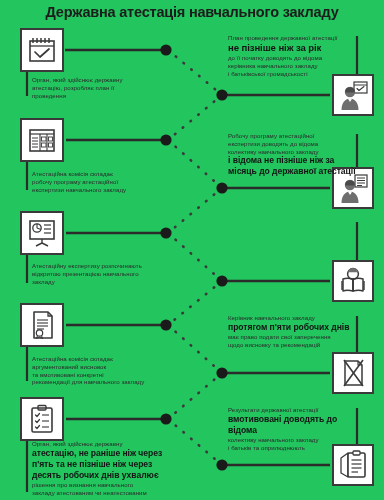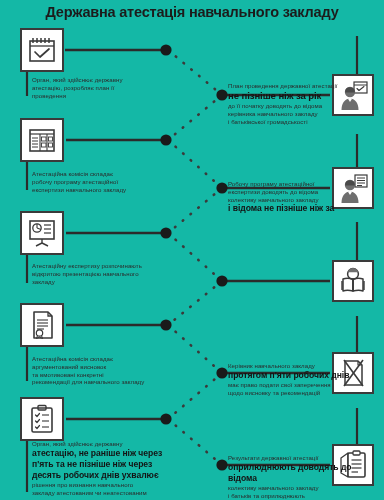--- a/index.html
+++ b/index.html
@@ -9,21 +9,21 @@
     height: 500px;
     background: #ffffff;
     font-family: "Liberation Sans", "DejaVu Sans", sans-serif;
     overflow: hidden;
   }
 
   #infographic {
     position: relative;
     width: 384px;
     height: 500px;
-    background: #14b8a6;
+    background: #22c55e;
   }
 
   
   .title {
     position: absolute;
     top: 4px;
     left: 0;
     width: 384px;
     text-align: center;
     font-size: 14.5px;
@@ -60,21 +60,21 @@
   }
   .icon-box svg { display: block; }
 
   
   .txt {
     position: absolute;
     color: #2b2b2b;
     line-height: 1.28;
   }
   .txt.left  { text-align: left; }
-  .txt.right { text-align: left; margin-top: 48px; }
+  .txt.right { text-align: left; }
 
   .sm {
     font-size: 6.1px;
     font-weight: normal;
     letter-spacing: 0.05px;
   }
   .bg {
     font-size: 8.6px;
     font-weight: bold;
     color: #141414;
@@ -293,20 +293,21 @@
     <div class="sm">Атестаційна комісія складає</div>
     <div class="sm">робочу програму атестаційної</div>
     <div class="sm">експертизи навчального закладу</div>
   </div>
 
   <div class="txt right" style="left:228px; top:132px; width:130px;">
     <div class="sm">Робочу програму атестаційної</div>
     <div class="sm">експертизи доводять до відома</div>
     <div class="sm">колективу навчального закладу</div>
     <div class="bg">і відома не пізніше ніж за</div>
+    <div class="bg">місяць до державної атестації</div>
   </div>
 
   <div class="txt left" style="left:32px; top:262px; width:150px;">
     <div class="sm">Атестаційну експертизу розпочинають</div>
     <div class="sm">відкритою презентацією навчального</div>
     <div class="sm">закладу</div>
   </div>
 
 
   <div class="txt left" style="left:32px; top:355px; width:150px;">
@@ -327,18 +328,18 @@
     <div class="sm">Орган, який здійснює державну</div>
     <div class="bg">атестацію, не раніше ніж через</div>
     <div class="bg">п'ять та не пізніше ніж через</div>
     <div class="bg">десять робочих днів ухвалює</div>
     <div class="sm">рішення про визнання навчального</div>
     <div class="sm">закладу атестованим чи неатестованим</div>
   </div>
 
   <div class="txt right" style="left:228px; top:406px; width:132px;">
     <div class="sm">Результати державної атестації</div>
-    <div class="bg">оприлюднюють доводять до відома</div>
+    <div class="bg">вмотивовані доводять до відома</div>
     <div class="sm">колективу навчального закладу</div>
     <div class="sm">і батьків та оприлюднюють</div>
   </div>
 
 </div>
 
 </body></html>

